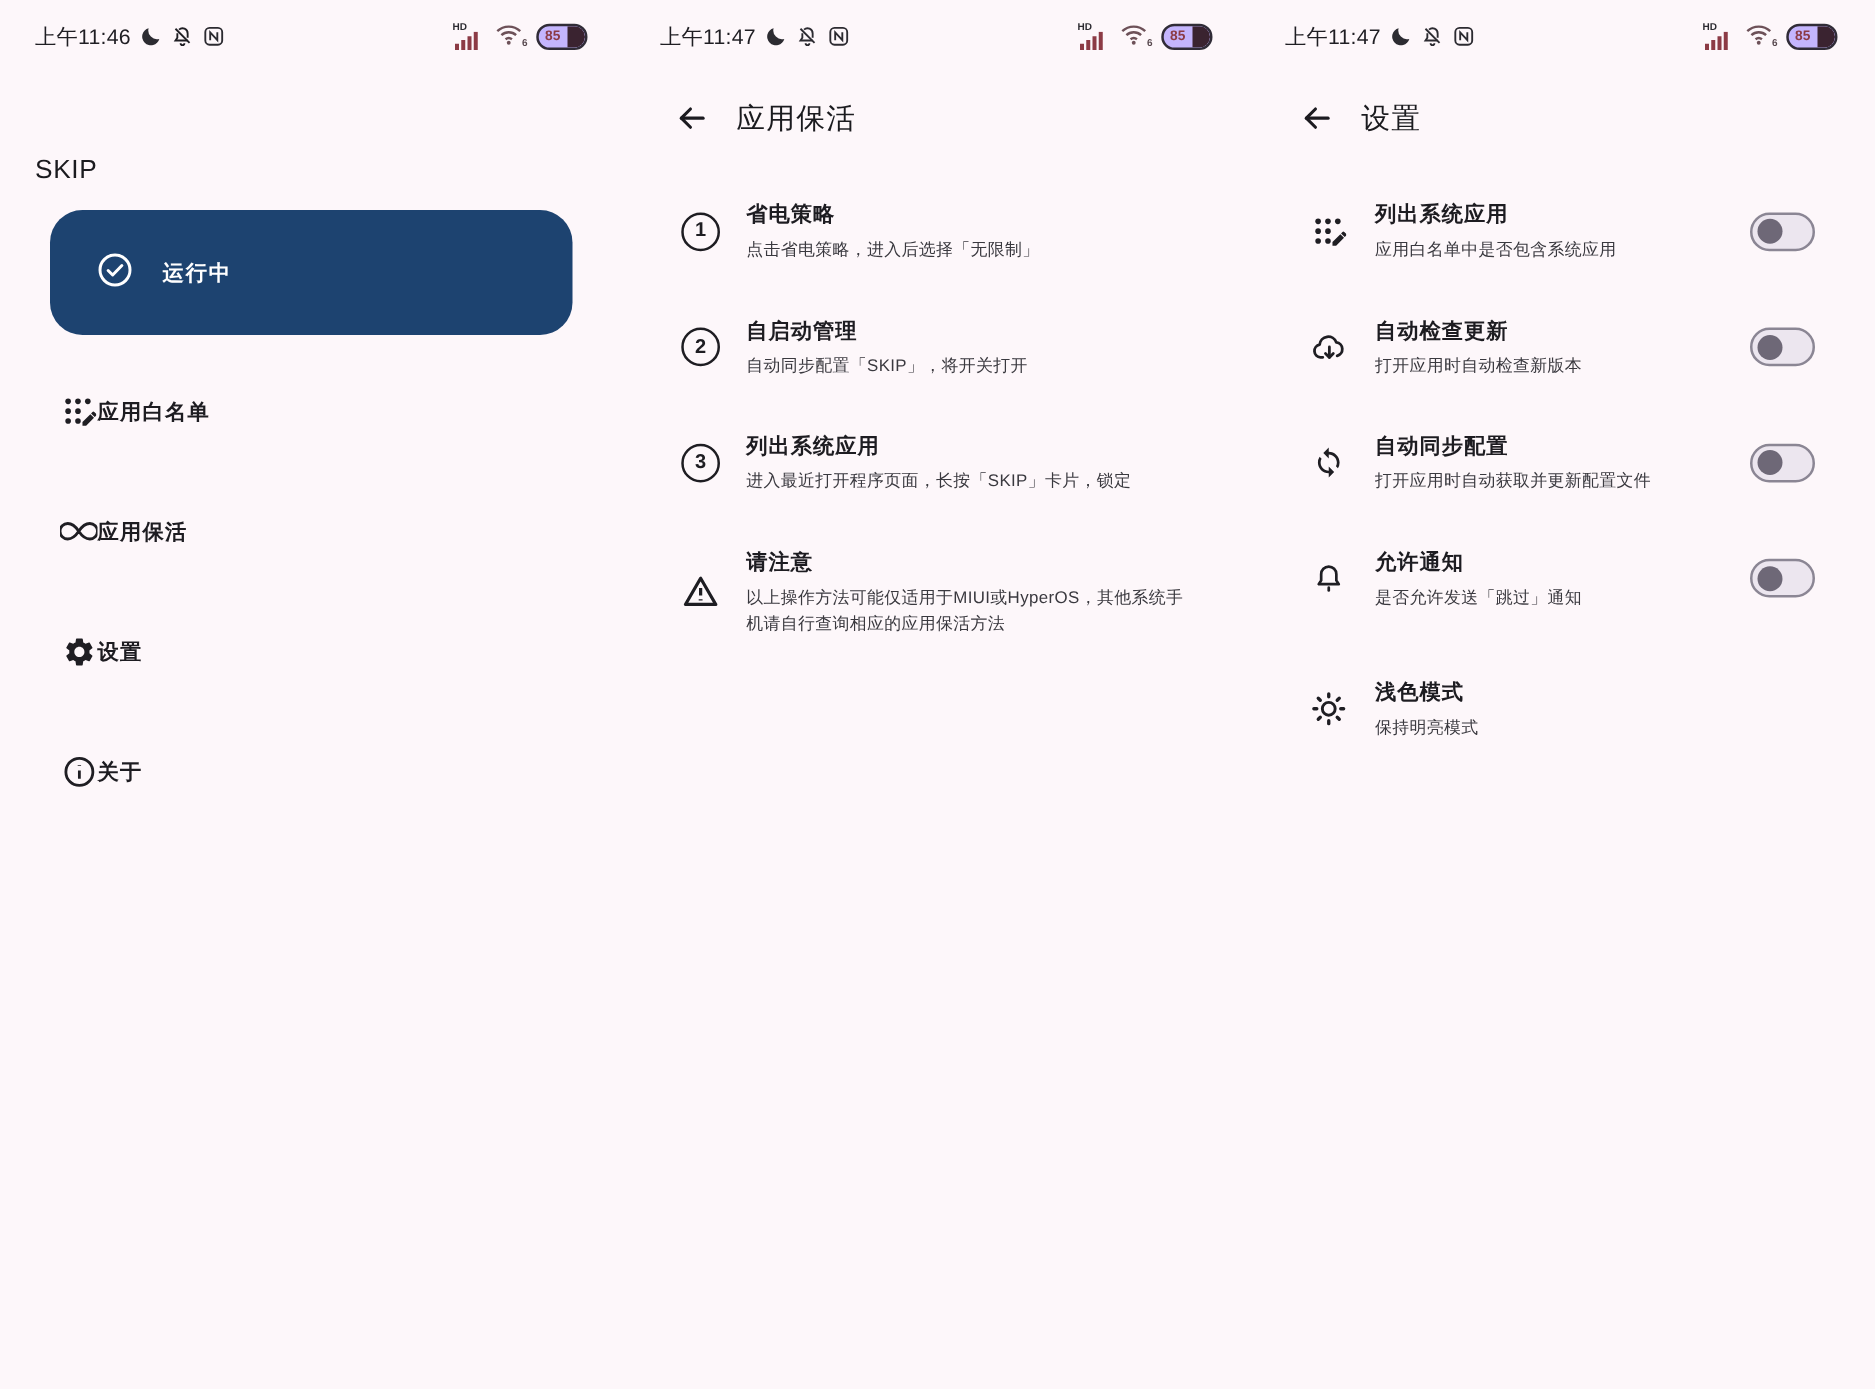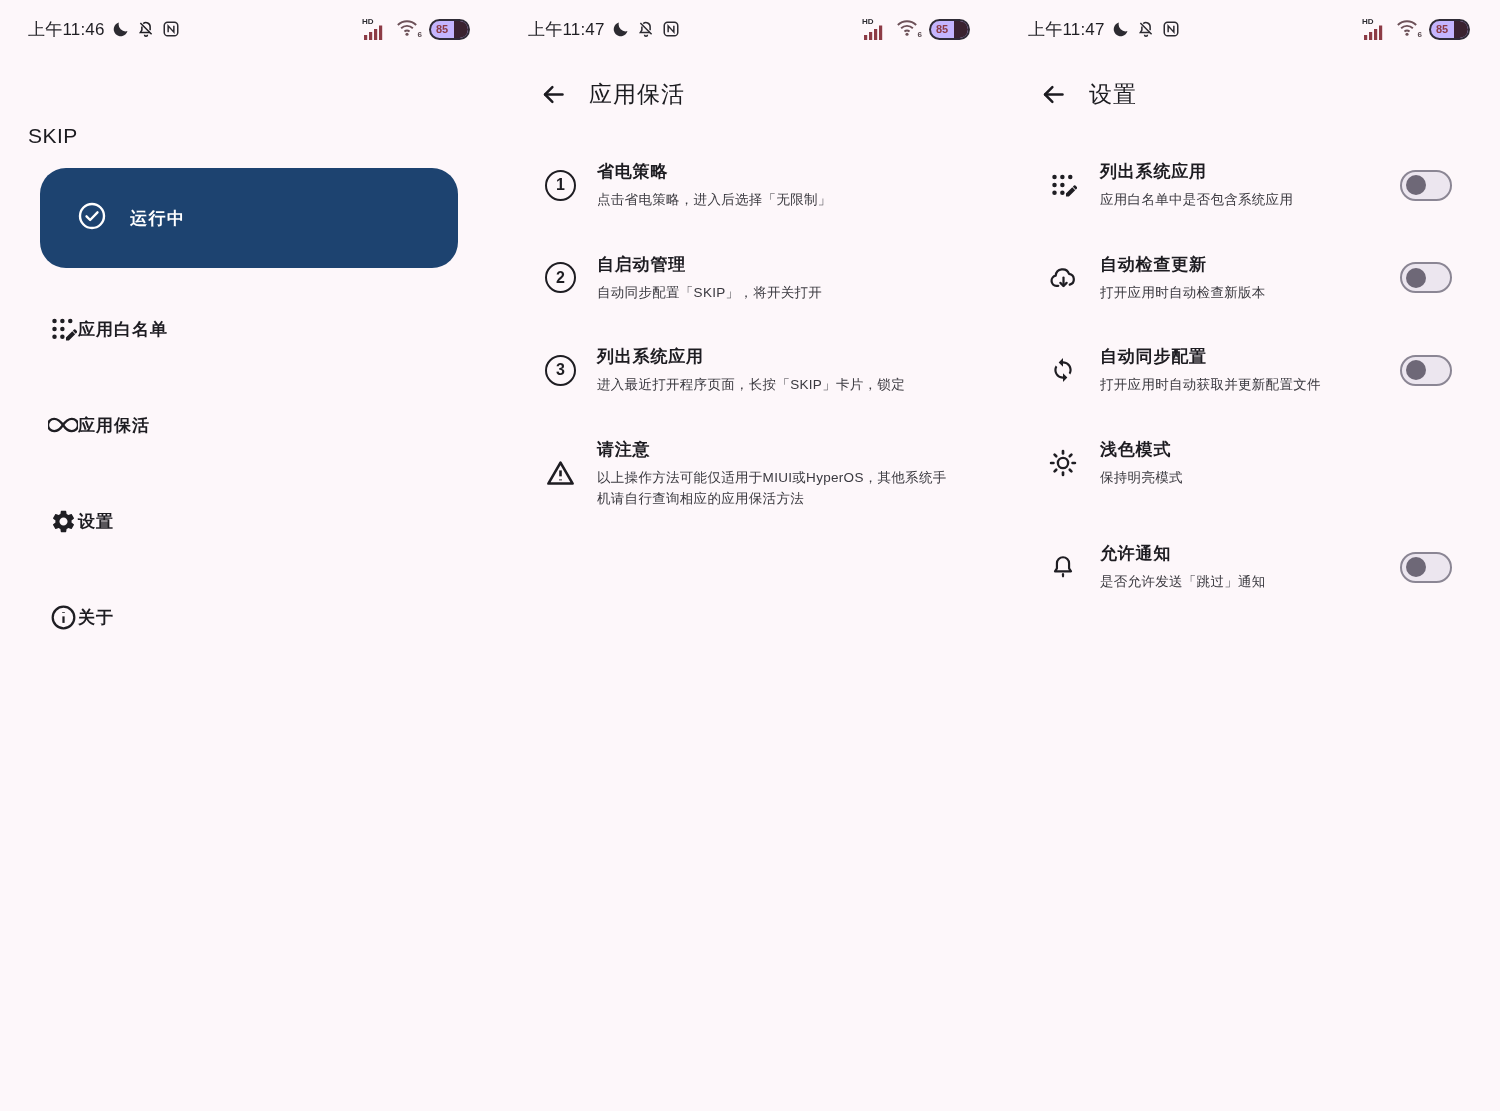--- a/index.html
+++ b/index.html
@@ -392,20 +392,36 @@
 
       <div class="set-item">
         <span class="set-icon">
           <svg width="26" height="26" viewBox="0 0 24 24" fill="#1f1e23">
               <path d="M12 4V1L8 5l4 4V6c3.31 0 6 2.69 6 6 0 1.01-.25 1.97-.7 2.8l1.46 1.46A7.93 7.93 0 0 0 20 12c0-4.42-3.58-8-8-8zm0 14c-3.31 0-6-2.69-6-6 0-1.01.25-1.97.7-2.8L5.24 7.74A7.93 7.93 0 0 0 4 12c0 4.42 3.58 8 8 8v3l4-4-4-4v3z"></path>
             </svg>
         </span>
         <div class="set-texts">
           <div class="step-title">自动同步配置</div>
           <div class="step-sub">打开应用时自动获取并更新配置文件</div>
+        </div>
+        <span class="switch" role="switch" aria-checked="false">
+            <span class="knob"></span>
+          </span>
+      </div>
+
+      <div class="set-item">
+        <span class="set-icon">
+          <svg width="26" height="26" viewBox="0 0 24 24" fill="none" stroke="#1f1e23" stroke-width="2" stroke-linecap="round" stroke-linejoin="round">
+              <path d="M12 3a5.6 5.6 0 0 0-5.6 5.6v4.6L4.6 16h14.8l-1.8-2.8V8.6A5.6 5.6 0 0 0 12 3z"></path>
+              <line x1="12" y1="18.6" x2="12" y2="20.6"></line>
+            </svg>
+        </span>
+        <div class="set-texts">
+          <div class="step-title">允许通知</div>
+          <div class="step-sub">是否允许发送「跳过」通知</div>
         </div>
         <span class="switch" role="switch" aria-checked="false">
             <span class="knob"></span>
           </span>
       </div>
 
       <div class="set-item">
         <span class="set-icon">
           <svg width="28" height="28" viewBox="0 0 24 24" fill="none" stroke="#1f1e23" stroke-width="2">
               <circle cx="12" cy="12" r="4.4"></circle>
@@ -420,32 +436,16 @@
                 <line x1="4.8" y1="19.2" x2="6.2" y2="17.8"></line>
               </g>
             </svg>
         </span>
         <div class="set-texts">
           <div class="step-title">浅色模式</div>
           <div class="step-sub">保持明亮模式</div>
         </div>
       </div>
 
-      <div class="set-item">
-        <span class="set-icon">
-          <svg width="26" height="26" viewBox="0 0 24 24" fill="none" stroke="#1f1e23" stroke-width="2" stroke-linecap="round" stroke-linejoin="round">
-              <path d="M12 3a5.6 5.6 0 0 0-5.6 5.6v4.6L4.6 16h14.8l-1.8-2.8V8.6A5.6 5.6 0 0 0 12 3z"></path>
-              <line x1="12" y1="18.6" x2="12" y2="20.6"></line>
-            </svg>
-        </span>
-        <div class="set-texts">
-          <div class="step-title">允许通知</div>
-          <div class="step-sub">是否允许发送「跳过」通知</div>
-        </div>
-        <span class="switch" role="switch" aria-checked="false">
-            <span class="knob"></span>
-          </span>
-      </div>
-
     </div>
   </div>
 
 </div>
 
 </body></html>

